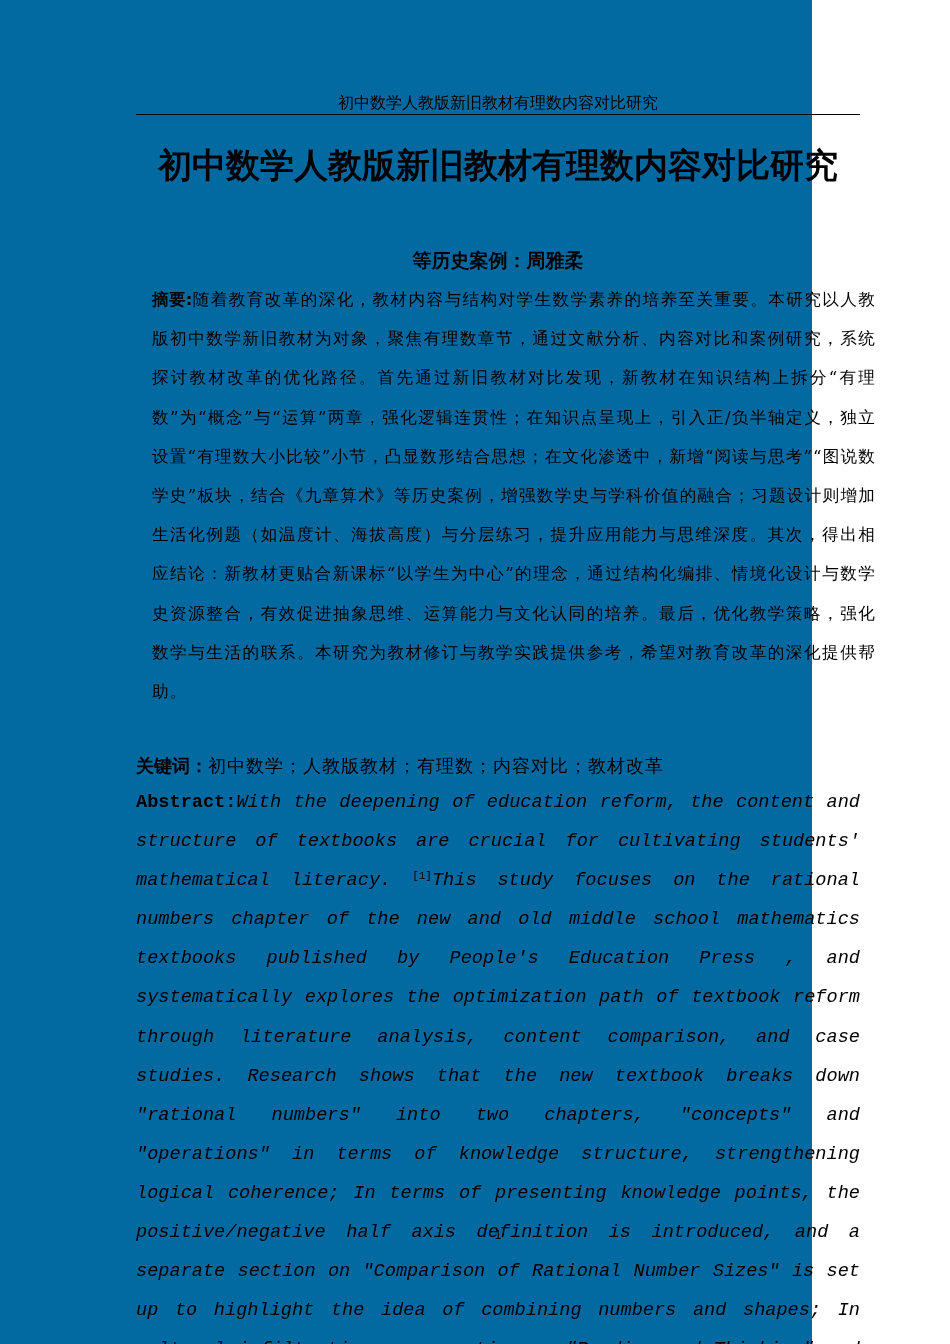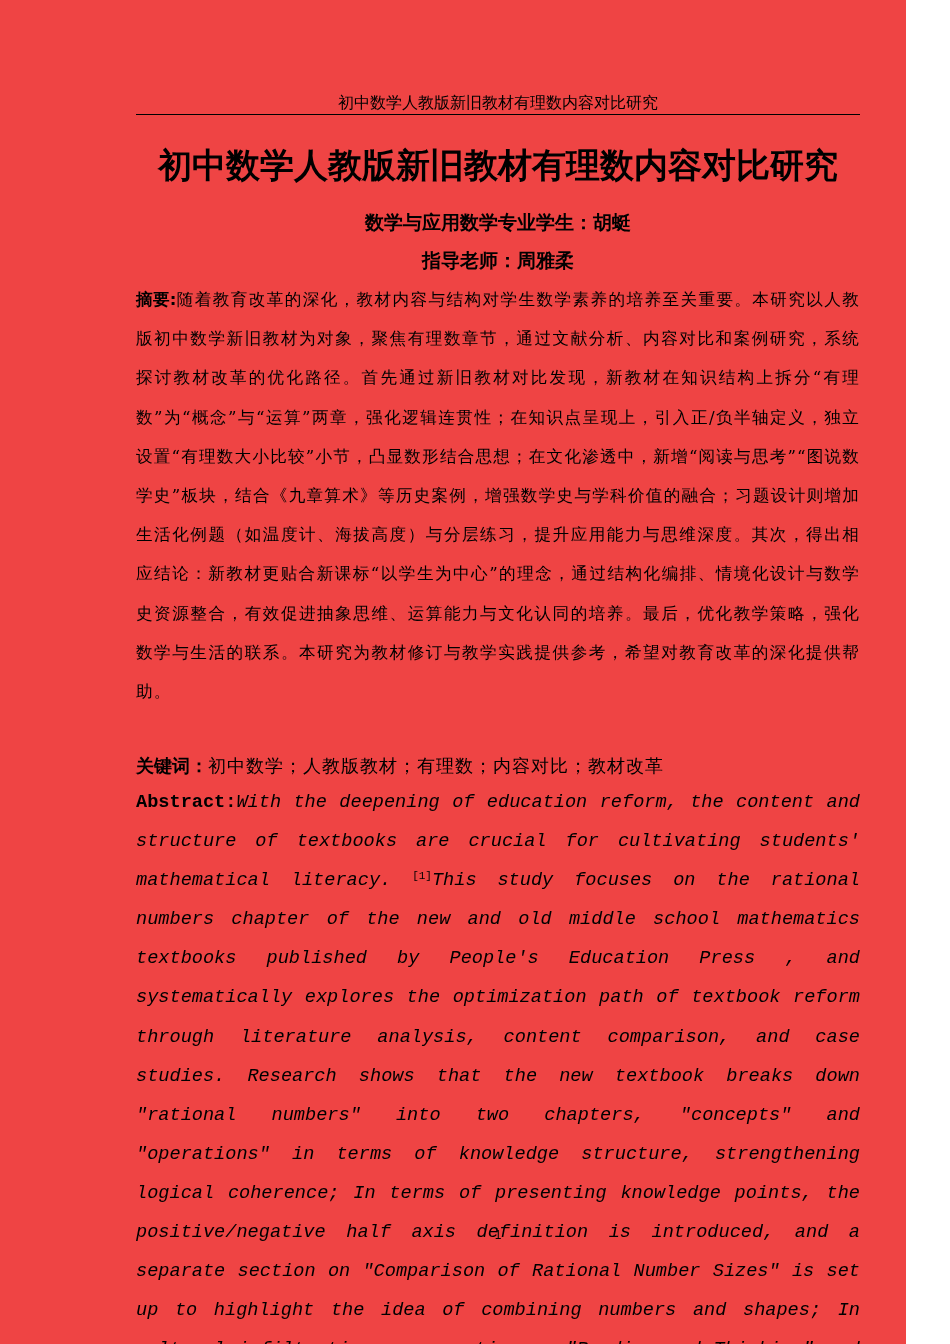--- a/index.html
+++ b/index.html
@@ -1,36 +1,36 @@
 <!DOCTYPE html>
 <html><head>
 <meta charset="utf-8">
 <style>
   html, body { margin: 0; padding: 0; background: #ffffff; }
   body { width: 950px; height: 1344px; position: relative; overflow: hidden; color: #000; }
-  .page { position: absolute; left: 0; top: 0; width: 906px; height: 1344px; background: #ef4444; }
+  .page { position: absolute; left: 0; top: 0; width: 812px; height: 1344px; background: #0369a1; }
   .running-header {
     position: absolute; left: 136px; top: 92px; width: 724px;
     text-align: center; font-family: "DejaVu Serif", serif; font-size: 16px; line-height: 22px;
     color: #000;
   }
   .header-rule { position: absolute; left: 136px; top: 114px; width: 724px; height: 0; border-top: 1.3px solid #000; }
   .title {
     position: absolute; left: 136px; top: 140px; width: 724px; text-align: center;
     font-family: "DejaVu Sans", sans-serif; font-weight: bold; font-size: 34px; line-height: 50px;
     letter-spacing: 0px;
   }
   .author, .advisor {
     position: absolute; left: 136px; width: 724px; text-align: center;
     font-family: "DejaVu Serif", serif; font-weight: bold; font-size: 19px; line-height: 28px;
   }
   .author { top: 208px; }
   .advisor { top: 246px; }
   .cn-para {
-    position: absolute; left: 136px; top: 280px; width: 724px;
+    position: absolute; left: 152px; top: 280px; width: 724px;
     font-family: "DejaVu Serif", serif; font-size: 16.6px; line-height: 39.2px;
     text-align: justify; letter-spacing: 1.1px;
   }
   .cn-para .label { font-weight: bold; font-family: "DejaVu Sans", sans-serif; letter-spacing: 0; }
   .keywords {
     position: absolute; left: 136px; top: 750px; width: 724px;
     font-family: "DejaVu Serif", serif; font-size: 18px; line-height: 32px; letter-spacing: 1px;
   }
   .keywords .label { font-weight: bold; font-family: "DejaVu Sans", sans-serif; letter-spacing: 0; }
   .en-para {
@@ -47,22 +47,21 @@
 </style>
 </head>
 <body>
 
 <div class="page">
   <div class="running-header">初中数学人教版新旧教材有理数内容对比研究</div>
   <div class="header-rule"></div>
 
   <h1 class="title" style="margin:0">初中数学人教版新旧教材有理数内容对比研究</h1>
 
-  <div class="author">数学与应用数学专业学生：胡蜓</div>
-  <div class="advisor">指导老师：周雅柔</div>
+  <div class="advisor">等历史案例：周雅柔</div>
 
   <p class="cn-para" style="margin:0"><span class="label">摘要:</span><span>随着教育改革的深化，教材内容与结构对学生数学素养的培养至关重要。本研究以人教版初中数学新旧教材为对象，聚焦有理数章节，通过文献分析、内容对比和案例研究，系统探讨教材改革的优化路径。首先通过新旧教材对比发现，新教材在知识结构上拆分“有理数”为“概念”与“运算”两章，强化逻辑连贯性；在知识点呈现上，引入正/负半轴定义，独立设置“有理数大小比较”小节，凸显数形结合思想；在文化渗透中，新增“阅读与思考”“图说数学史”板块，结合《九章算术》等历史案例，增强数学史与学科价值的融合；习题设计则增加生活化例题（如温度计、海拔高度）与分层练习，提升应用能力与思维深度。其次，得出相应结论：新教材更贴合新课标“以学生为中心”的理念，通过结构化编排、情境化设计与数学史资源整合，有效促进抽象思维、运算能力与文化认同的培养。最后，优化教学策略，强化数学与生活的联系。本研究为教材修订与教学实践提供参考，希望对教育改革的深化提供帮助。</span></p>
 
   <p class="keywords" style="margin:0"><span class="label">关键词：</span><span>初中数学；人教版教材；有理数；内容对比；教材改革</span></p>
 
   <p class="en-para" style="margin:0"><span class="label">Abstract:</span><span>With the deepening of education reform, the content and structure of textbooks are crucial for cultivating students' mathematical literacy. </span><sup>[1]</sup><span>This study focuses on the rational numbers chapter of the new and old middle school mathematics textbooks published by People's Education Press , and systematically explores the optimization path of textbook reform through literature analysis, content comparison, and case studies. Research shows that the new textbook breaks down "rational numbers" into two chapters, "concepts" and "operations" in terms of knowledge structure, strengthening logical coherence; In terms of presenting knowledge points, the positive/negative half axis definition is introduced, and a separate section on "Comparison of Rational Number Sizes" is set up to highlight the idea of combining numbers and shapes; In cultural infiltration, new sections on"Reading and Thinking" and "Illustrated History of Mathematics" have been added, combined with</span></p>
 
   <div class="page-number">1</div>
 </div>
 

